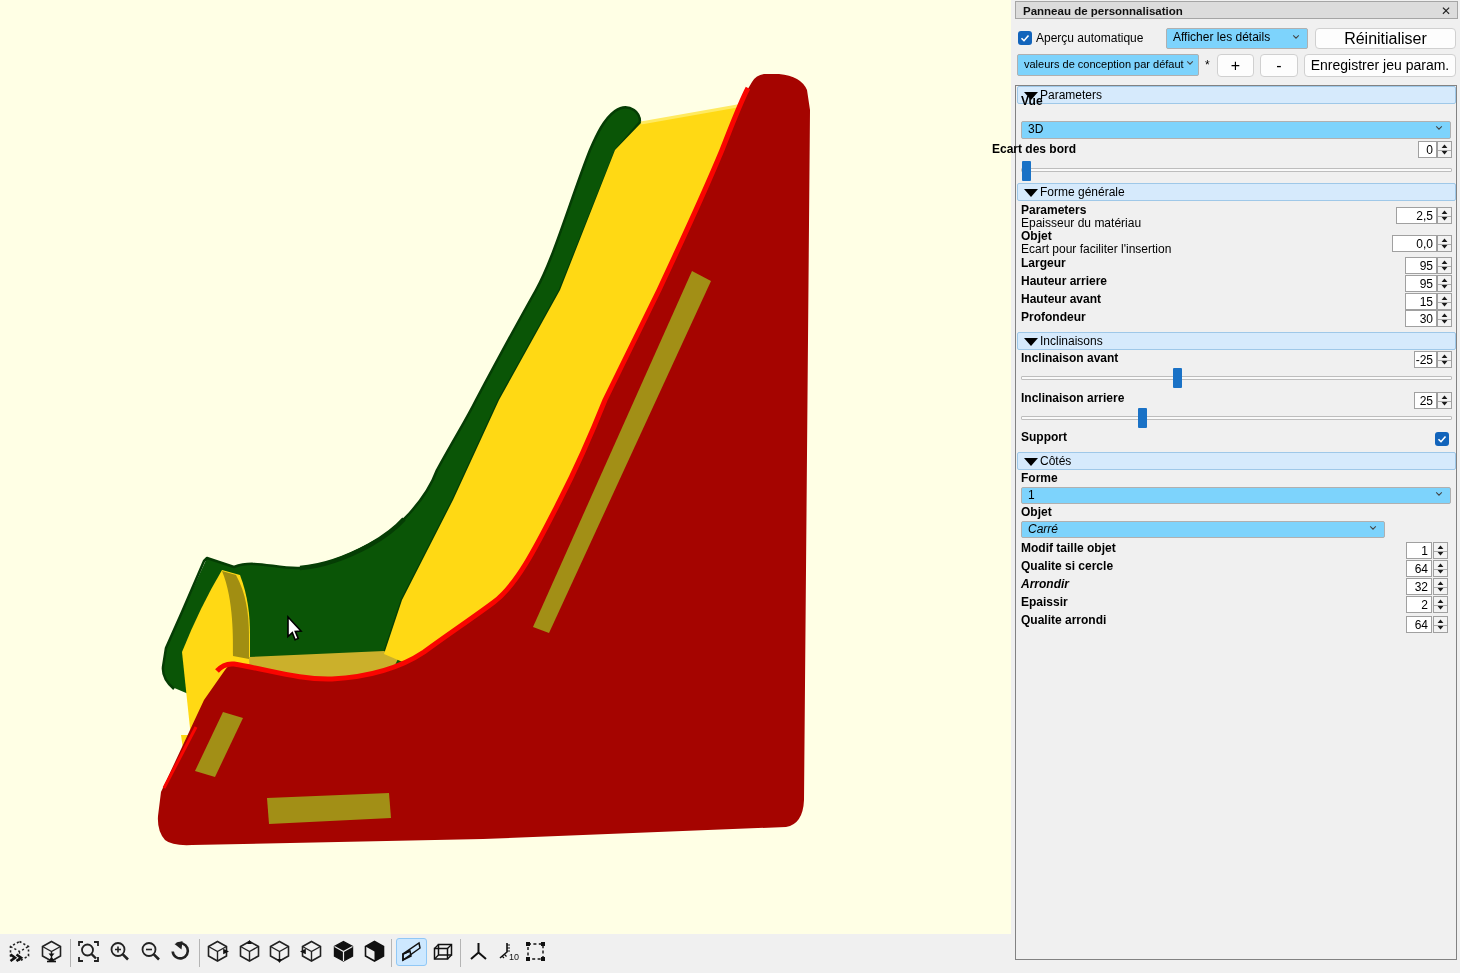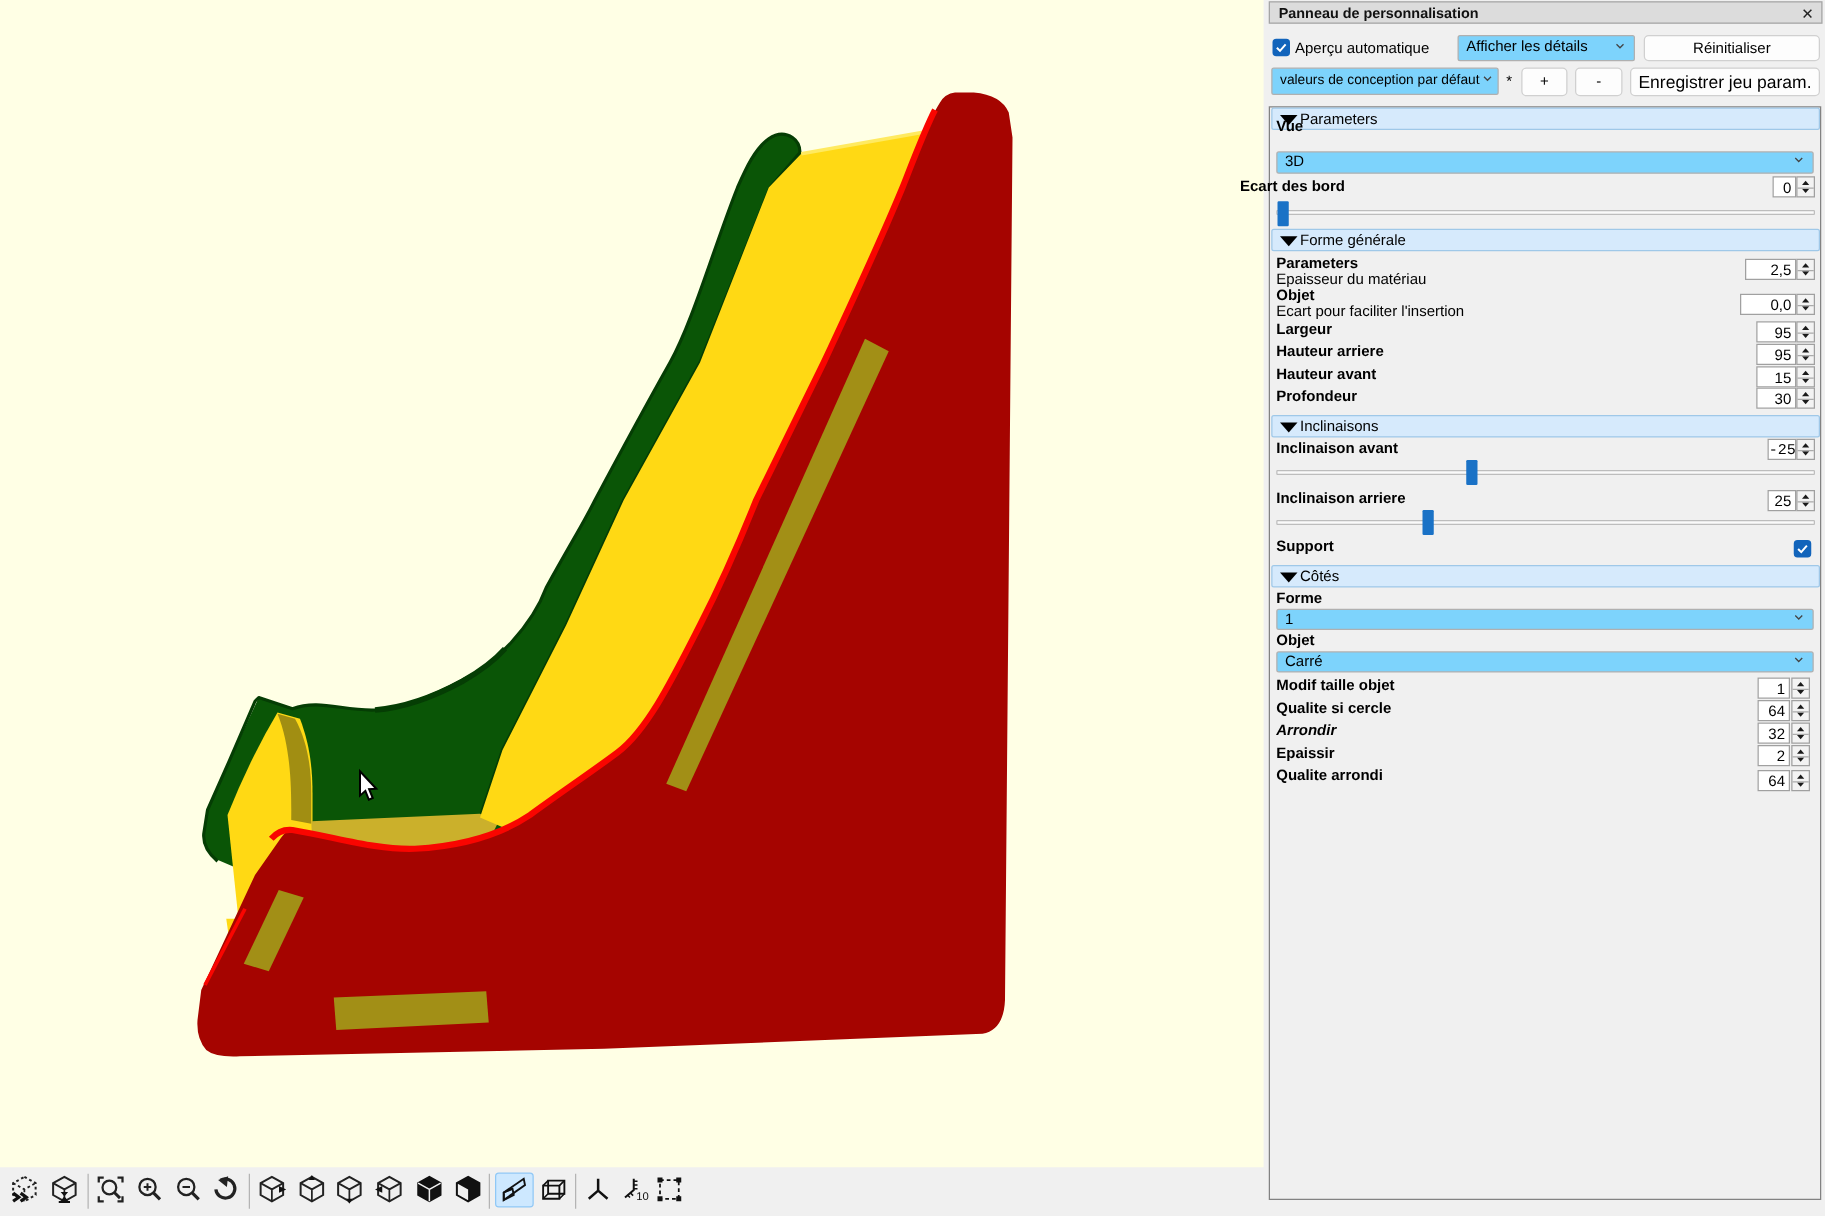--- a/index.html
+++ b/index.html
@@ -13,21 +13,21 @@
      border:1px solid #a5a5a5;box-sizing:border-box;}
   #titlebar span{position:absolute;left:7px;top:2.5px;font-size:11.5px;font-weight:600;color:#111;}
   #closex{position:absolute;right:6px;top:1.5px;font-size:12px;color:#222;font-weight:400;}
   .lbl{position:absolute;font-size:12px;color:#000;}
   .bold{font-weight:bold;}
   .combo{position:absolute;background:#7dd3fc;border:1px solid #b0b0b0;border-radius:2px;
      box-sizing:border-box;font-size:12px;color:#000;}
   .combo .ctext{position:absolute;left:6px;top:1px;white-space:nowrap;overflow:hidden;}
   .chev{position:absolute;right:7px;top:50%;width:8px;height:8px;margin-top:-6px;}
   .btn{position:absolute;background:#fdfdfd;border:1px solid #d0d0d0;border-radius:4px;
-     box-sizing:border-box;font-size:12px;color:#000;text-align:center;}
+     box-sizing:border-box;font-size:16px;color:#000;text-align:center;}
   .spinbox{position:absolute;box-sizing:border-box;}
   .spinval{position:absolute;left:0;top:0;bottom:0;background:#fff;border:1px solid #a0a0a0;
      box-sizing:border-box;font-size:12px;text-align:right;color:#000;}
   .spinbtns{position:absolute;right:0;top:0;bottom:0;width:15px;background:#f3f3f3;
      border:1px solid #a0a0a0;border-left:1px solid #a0a0a0;box-sizing:border-box;}
   .spinbtns::after{content:'';position:absolute;left:0;right:0;top:50%;height:1px;background:#ababab;}
   .header{position:absolute;left:1017px;width:439px;height:18px;background:#d6eafc;
      border:1px solid #9fc8e8;border-radius:2px;box-sizing:border-box;font-size:12px;color:#000;text-decoration:underline;}
   .header .tri{position:absolute;left:6px;top:5px;width:0;height:0;
      border-left:7px solid transparent;border-right:7px solid transparent;border-top:8px solid #000;}
@@ -244,21 +244,21 @@
       </svg>
   </div>
 </div>
 
 <div class="header" style="top:332px;">
     <div class="tri"></div>
     <div class="htext">Inclinaisons</div>
   </div>
 <div class="lbl bold" style="left:1021px;top:351px;">Inclinaison avant</div>
 <div class="spinbox" style="left:1414px;top:351px;width:38px;height:17px;">
-  <div class="spinval" style="width:23px;padding:1px 3px 12px 0;font-family:Liberation Mono, monospace;">-25</div>
+  <div class="spinval" style="width:23px;padding:1px 3px 12px 0;">-25</div>
   <div class="spinbtns">
     <svg width="13" height="15" viewBox="0 0 13 15">
         <path d="M6.5 2.6 L9.4 6 L3.6 6 Z" fill="#1a1a1a"></path>
         <path d="M6.5 12.4 L9.4 9 L3.6 9 Z" fill="#1a1a1a"></path>
       </svg>
   </div>
 </div>
 <div class="groove" style="left:1021px;top:376px;width:431px;"></div>
 <div class="shandle" style="left:1173px;top:368px;"></div>
 <div class="lbl bold" style="left:1021px;top:391px;">Inclinaison arriere</div>
@@ -285,21 +285,21 @@
     <div class="htext">Côtés</div>
   </div>
 <div class="lbl bold" style="left:1021px;top:471px;">Forme</div>
 <div class="combo" style="left:1021px;top:487px;width:430px;height:17px;">
   <span class="ctext" style="top:0px;">1</span>
   <svg class="chev" viewBox="0 0 10 10">
       <path d="M1.5 3 L5 6.5 L8.5 3" stroke="#444" stroke-width="1.3" fill="none"></path>
     </svg>
 </div>
 <div class="lbl bold" style="left:1021px;top:505px;">Objet</div>
-<div class="combo" style="left:1021px;top:521px;width:430px;height:17px;">
+<div class="combo" style="left:1021px;top:521px;width:364px;height:17px;font-style:italic;">
   <span class="ctext" style="top:0px;">Carré</span>
   <svg class="chev" viewBox="0 0 10 10">
       <path d="M1.5 3 L5 6.5 L8.5 3" stroke="#444" stroke-width="1.3" fill="none"></path>
     </svg>
 </div>
 <div class="lbl bold" style="left:1021px;top:541px;">Modif taille objet</div>
 <div class="spinbox" style="left:1406px;top:542px;width:42px;height:17px;">
   <div class="spinval" style="width:26px;padding:1px 3px 0 0;">1</div>
   <div class="spinbtns">
     <svg width="13" height="15" viewBox="0 0 13 15">

